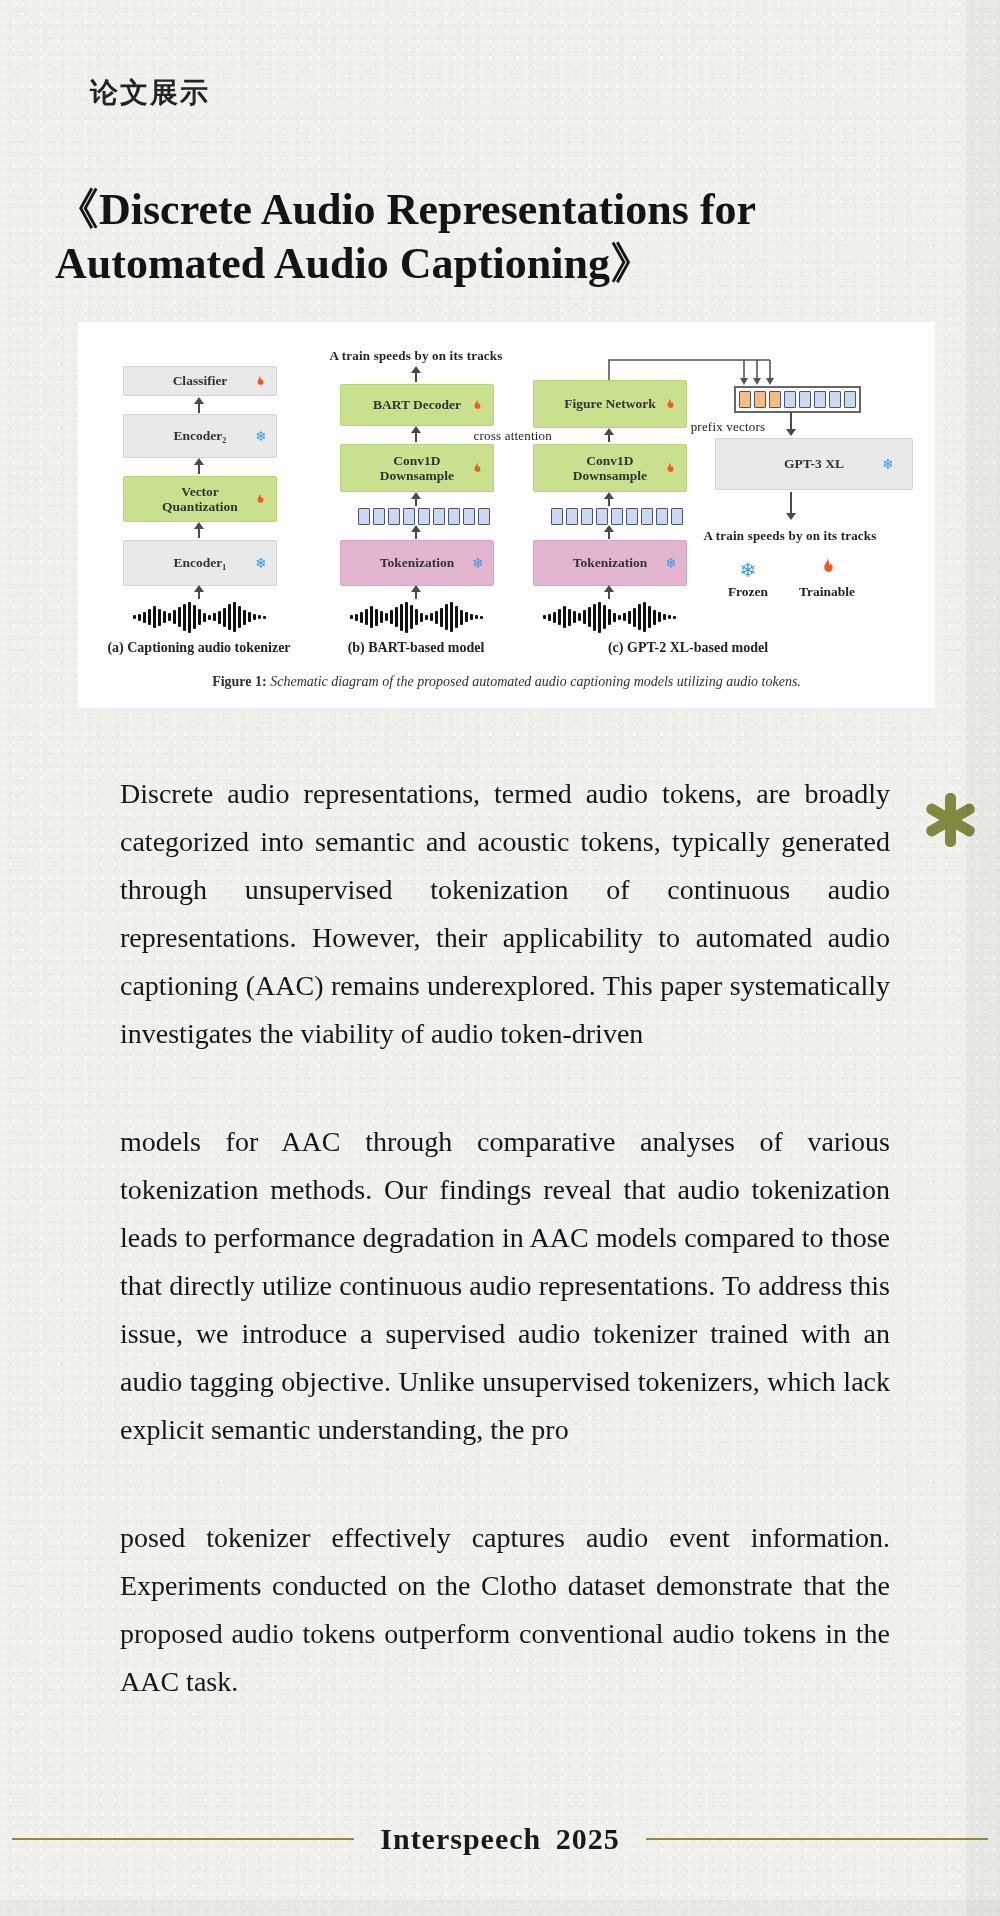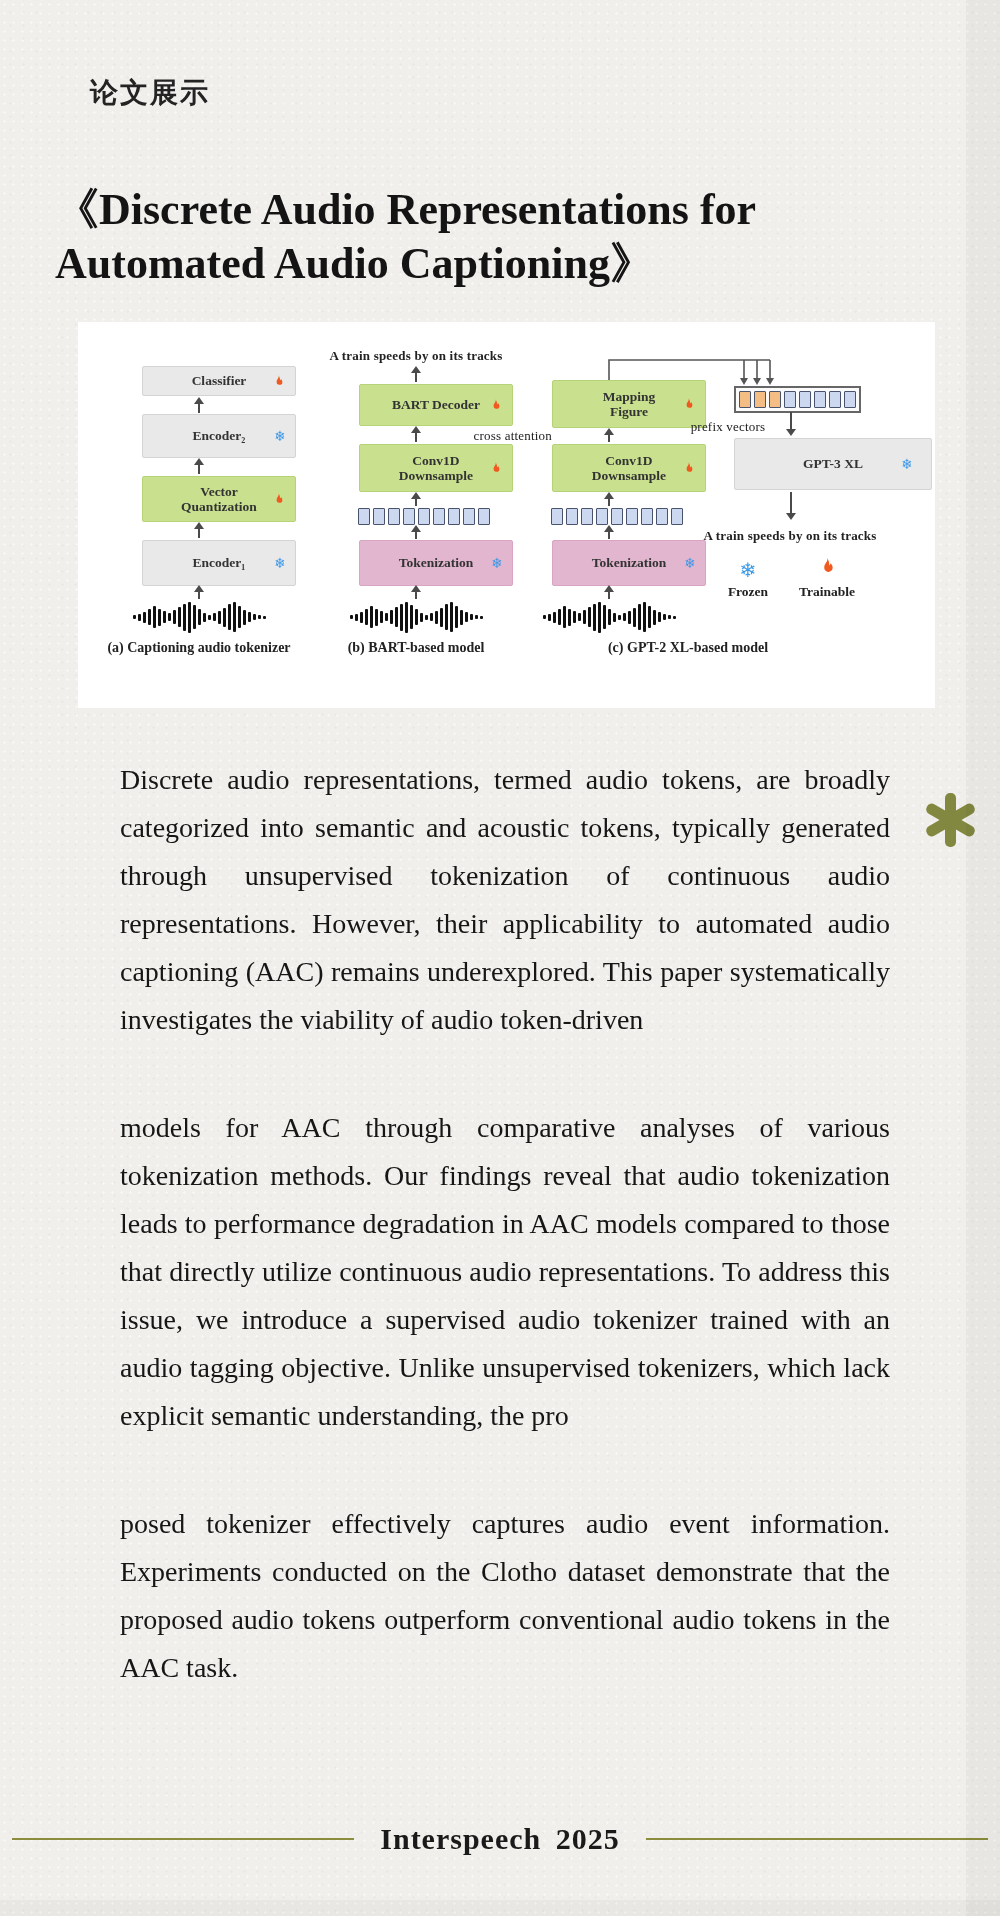--- a/index.html
+++ b/index.html
@@ -17,21 +17,21 @@
 
   .kicker{position:absolute;left:90px;top:74px;font-size:28px;font-weight:900;
         color:#232323;letter-spacing:2px;}
   .title{position:absolute;left:40px;top:168px;width:900px;margin:15px;
         font-size:44px;font-weight:800;line-height:1.22;color:#141414;}
 
   
   .figure-card{position:absolute;left:78px;top:322px;width:857px;height:386px;background:#ffffff;}
   .col{position:absolute;top:0;width:152px;height:100%;}
   .fbox{position:absolute;left:0;width:100%;display:flex;align-items:center;justify-content:center;
-        font-size:13.5px;font-weight:700;color:#333;border-radius:2px;text-align:center;margin-left:19px;}
+        font-size:13.5px;font-weight:700;color:#333;border-radius:2px;text-align:center;}
   .btxt{line-height:1.12;}
   .narrow{max-width:92px;display:block;margin:0 auto;}
   .gray{background:#e9e9e9;border:1px solid #d4d4d4;}
   .green{background:#c9e18e;border:1px solid #b7d378;}
   .pink{background:#e3b6cf;border:1px solid #d8a6c2;}
   .flame{position:absolute;right:9px;width:15px;height:15px;fill:#f0591f;}
   .snowi{position:absolute;right:9px;font-size:14px;color:#3a98e8;
         font-family:"DejaVu Sans",sans-serif;font-weight:700;}
   .arr{position:absolute;width:12px;}
   .arr::before{content:"";position:absolute;left:5px;width:2px;background:#4a4a4a;}
@@ -55,21 +55,21 @@
   .conn{position:absolute;left:516px;top:30px;}
   .caption{position:absolute;left:0;right:0;top:352px;text-align:center;
         font-size:14px;color:#2e2e38;}
   .caption .pre{font-weight:600;}
   .caption i{font-style:italic;}
   .leg-ic{position:absolute;text-align:center;}
   .leg-tx{position:absolute;font-size:13.5px;font-weight:600;color:#222;text-align:center;}
 
   
   .abstract{position:absolute;left:120px;top:752px;width:770px;}
-  .abstract p{margin:4px 0 60px 0;font-size:28px;line-height:48px;color:#161616;
+  .abstract p{margin:18px 0 60px 0;font-size:28px;line-height:48px;color:#161616;
         text-align:justify;}
   .abstract p:last-child{margin-bottom:0;}
 
   
   .asterisk{position:absolute;left:922px;top:792px;width:56px;height:56px;}
   .asterisk i{position:absolute;left:23px;top:1px;width:11px;height:54px;
         background:#82883f;border-radius:5px;}
   .asterisk i:nth-child(2){transform:rotate(60deg);}
   .asterisk i:nth-child(3){transform:rotate(120deg);}
 
@@ -209,21 +209,21 @@
           <i style="height: 10px;"></i>
           <i style="height: 6px;"></i>
           <i style="height: 4px;"></i>
           <i style="height: 3px;"></i>
         </div>
       <div class="flabel" style="left:-20px;top:318px;width:192px">(b) BART-based model</div>
     </div>
 
     <div class="col" style="left:455px">
       <div class="fbox green" style="top:58px;height:46px">
-        <span class="btxt narrow">Mapping Figure</span>
+        <span class="btxt narrow">Figure Network</span>
         <svg class="flame" viewBox="0 0 24 24">
             <path d="M12 2C13.8 6.2 9 8 9 12.5A4.6 4.6 0 0 0 18.2 13c0-2-1-3.6-2.1-5.1-.5 1.6-1.9 2.3-1.9 2.3C14.9 8 14 5.2 12 2Z"></path>
           </svg>
       </div>
       <div class="arr up" style="top:106px;height:14px;left:70px"></div>
       <div class="fbox green" style="top:122px;height:46px">
         <span class="btxt narrow">Conv1D Downsample</span>
         <svg class="flame" viewBox="0 0 24 24">
             <path d="M12 2C13.8 6.2 9 8 9 12.5A4.6 4.6 0 0 0 18.2 13c0-2-1-3.6-2.1-5.1-.5 1.6-1.9 2.3-1.9 2.3C14.9 8 14 5.2 12 2Z"></path>
           </svg>
@@ -304,20 +304,24 @@
     <div class="arr down" style="left:707px;top:170px;height:28px"></div>
     <div class="small-note" style="left:602px;top:206px;width:220px">A train speeds by on its tracks</div>
 
     <div class="leg-ic snowi" style="position:absolute;left:645px;top:236px;width:50px;font-size:20px;right:auto">❄</div>
     <div class="leg-tx" style="left:640px;top:262px;width:60px">Frozen</div>
     <svg style="position:absolute;left:738px;top:234px;width:22px;height:22px;fill:#f0591f" viewBox="0 0 24 24">
         <path d="M12 2C13.8 6.2 9 8 9 12.5A4.6 4.6 0 0 0 18.2 13c0-2-1-3.6-2.1-5.1-.5 1.6-1.9 2.3-1.9 2.3C14.9 8 14 5.2 12 2Z"></path>
       </svg>
     <div class="leg-tx" style="left:704px;top:262px;width:90px">Trainable</div>
 
+    <div class="caption">
+      <span class="pre">Figure 1:</span>
+      <i>Schematic diagram of the proposed automated audio captioning models utilizing audio tokens.</i>
+    </div>
   </div>
 
   <div class="abstract">
     <p>Discrete audio representations, termed audio tokens, are broadly categorized into semantic and acoustic tokens, typically generated through unsupervised tokenization of continuous audio representations. However, their applicability to automated audio captioning (AAC) remains underexplored. This paper systematically investigates the viability of audio token-driven</p>
     <p>models for AAC through comparative analyses of various tokenization methods. Our findings reveal that audio tokenization leads to performance degradation in AAC models compared to those that directly utilize continuous audio representations. To address this issue, we introduce a supervised audio tokenizer trained with an audio tagging objective. Unlike unsupervised tokenizers, which lack explicit semantic understanding, the pro</p>
     <p>posed tokenizer effectively captures audio event information. Experiments conducted on the Clotho dataset demonstrate that the proposed audio tokens outperform conventional audio tokens in the AAC task.</p>
   </div>
 
   <div class="asterisk">
       <i></i>

